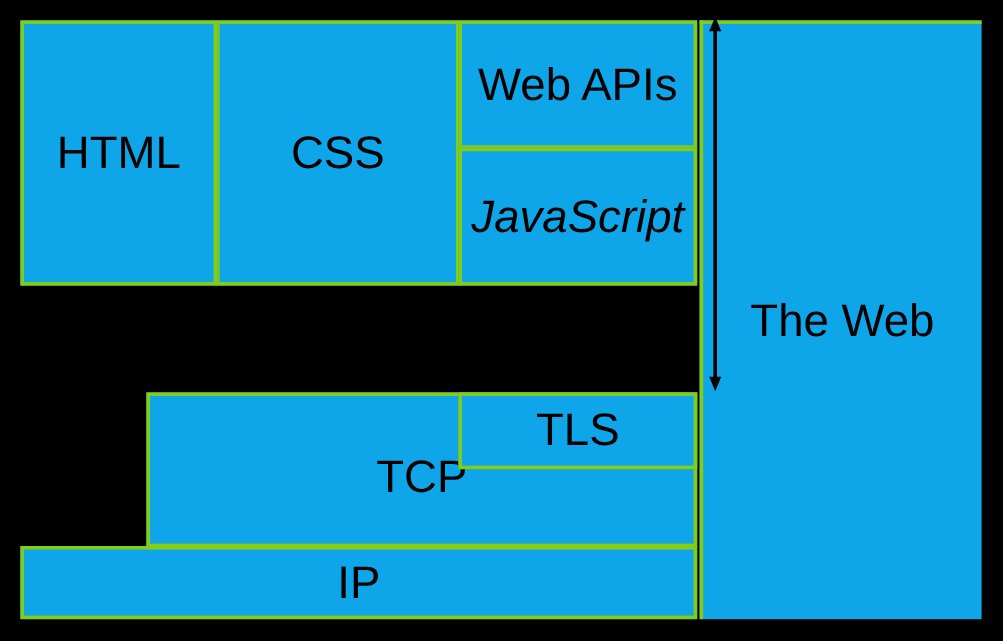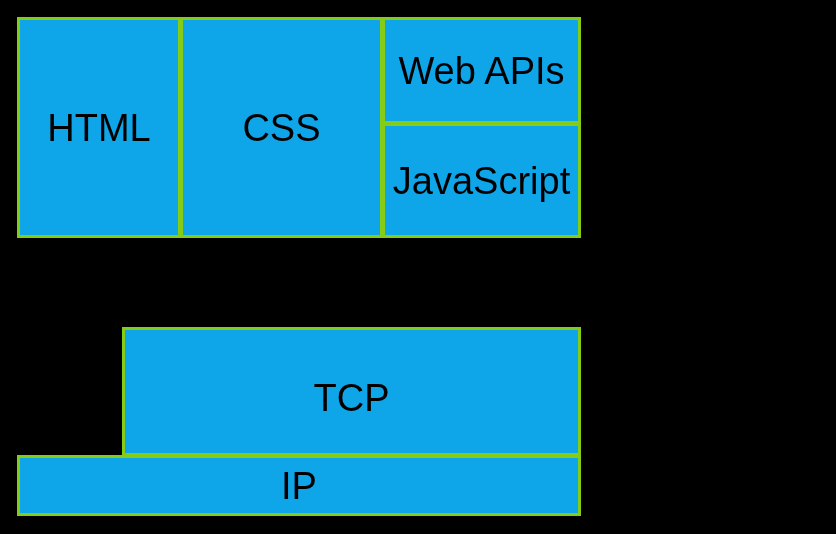--- a/index.html
+++ b/index.html
@@ -40,21 +40,21 @@
 
   .label {
     display: block;
     font-family: "Liberation Sans", sans-serif;
   }
 
   
   #cell-html       { left: 17px;  top: 17px;  width: 164px; height: 221px; }
   #cell-css        { left: 180px; top: 17px;  width: 203px; height: 221px; }
   #cell-webapis    { left: 382px; top: 17px;  width: 199px; height: 107px; }
-  #cell-javascript { left: 382px; top: 123px; width: 199px; height: 115px; }
+  #cell-javascript { left: 382px; top: 123px; width: 199px; height: 115px; font-style: italic; }
 
   
   #cell-http       { left: 17px;  top: 237px; width: 564px; height: 86px; }
 
   
   #cell-dns        { left: 17px;  top: 327px; width: 106px; height: 64px; }
   #cell-udp        { left: 17px;  top: 390px; width: 106px; height: 66px; }
   #cell-tcp        { left: 122px; top: 327px; width: 459px; height: 129px; }
   #cell-tls        { left: 382px; top: 327px; width: 199px; height: 64px; }
 
@@ -100,25 +100,31 @@
     <span class="label">JavaScript</span>
   </div>
 
 
   <div class="cell" id="cell-tcp">
     <span class="label">TCP</span>
   </div>
 
 
 
+  <div class="cell" id="cell-tls">
+    <span class="label">TLS</span>
+  </div>
 
   <div class="cell" id="cell-ip">
     <span class="label">IP</span>
   </div>
 
+  <div class="cell" id="cell-theweb">
+    <span class="label">The Web</span>
+  </div>
 
   <div id="scope-arrow">
     <svg width="20" height="312" viewBox="0 0 20 312" xmlns="http://www.w3.org/2000/svg">
       <line x1="10" y1="6" x2="10" y2="306" stroke="#000000" stroke-width="3"></line>
       <polygon points="10,0 5,12 15,12" fill="#000000"></polygon>
       <polygon points="10,312 5,300 15,300" fill="#000000"></polygon>
     </svg>
   </div>
 
 </div>

